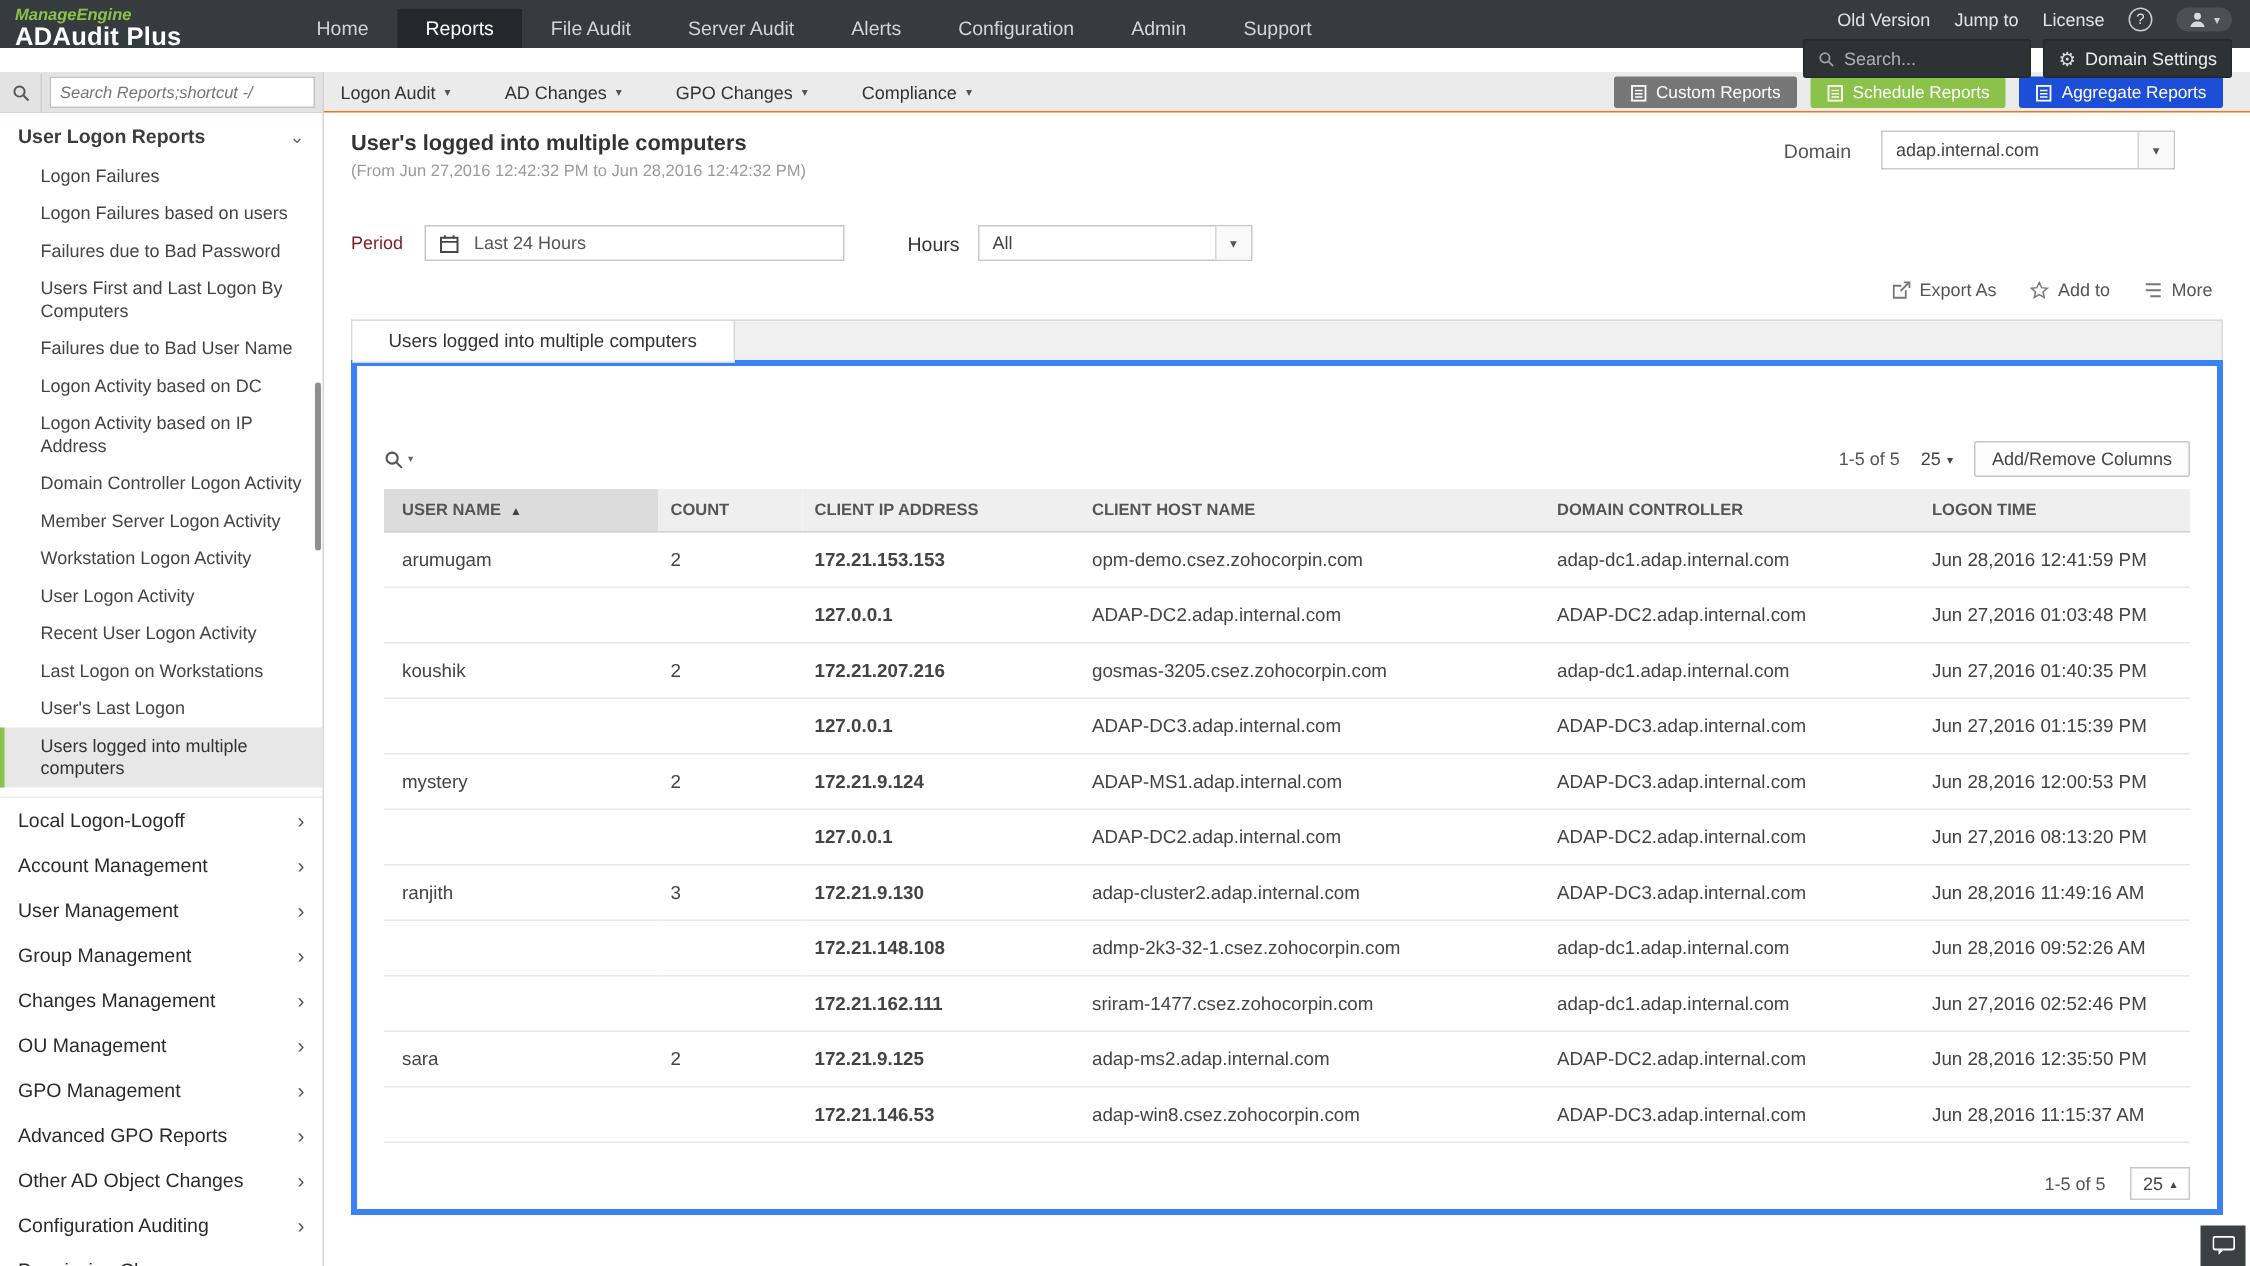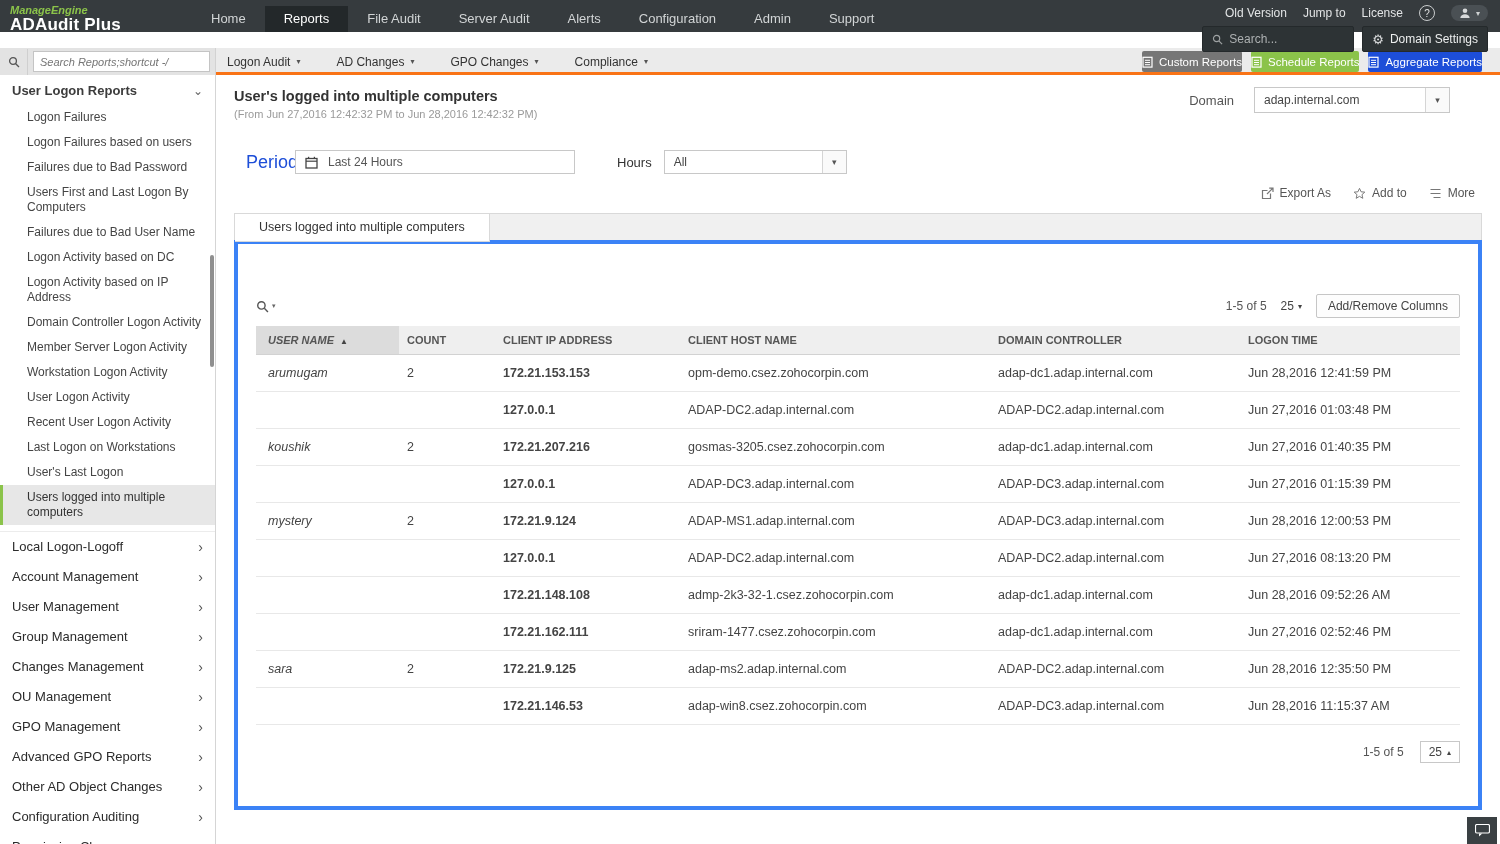--- a/index.html
+++ b/index.html
@@ -27,29 +27,29 @@
   .hdr-bottom-right { position:absolute; top:26px; right:12px; display:flex; gap:8px; }
   .hdr-search, .hdr-domain-settings {
     display:flex; align-items:center; gap:6px; background:#2d3335; border:1px solid #24292b;
     border-radius:2px; height:20px; padding:12px 9px; font-size:12px; cursor:pointer;
   }
   .hdr-search { width:152px; color:#adb1b2; }
   .hdr-domain-settings { color:#eceeee; }
   .gear-glyph { font-size:13px; line-height:1; color:#d8dadb; }
 
   
-  .sub-toolbar { position:absolute; top:48px; left:0; right:0; height:27px; background:var(--toolbar-bg,#ebebeb); border-bottom:3px solid #f97316; z-index:4; }
+  .sub-toolbar { position:absolute; top:48px; left:0; right:0; height:27px; background:var(--toolbar-bg,#ebebeb); border-bottom:1px solid #f97316; z-index:4; }
   .toolbar-search { position:absolute; left:0; top:0; width:216px; height:27px; display:flex; align-items:center; background:#e3e3e3; border-right:1px solid #d2d2d2; }
   .search-icon-box { width:28px; height:26px; display:flex; align-items:center; justify-content:center; border-right:1px solid #cfcfcf; cursor:pointer; }
   .toolbar-search-input { flex:1; height:21px; margin:0 5px; border:1px solid #c4c4c4; background:#fff; font-size:11px; font-style:italic; color:#777; padding:0 6px; outline:none; width:100%; font-family:"Liberation Sans",sans-serif; }
   .menus { position:absolute; left:227px; top:0; height:27px; display:flex; align-items:center; gap:36px; }
   .menu-item { font-size:12px; color:#333; display:flex; align-items:center; gap:6px; cursor:pointer; white-space:nowrap; }
   .menu-caret { font-size:8px; color:#555; }
   .toolbar-buttons { position:absolute; right:18px; top:3px; display:flex; gap:9px; }
-  .tb-btn { height:21px; display:flex; align-items:center; gap:6px; padding:0 0; color:#fff; font-size:11.5px; border:none; border-radius:2px; cursor:pointer; white-space:nowrap; }
+  .tb-btn { height:21px; display:flex; align-items:center; gap:6px; padding:0 11px; color:#fff; font-size:11.5px; border:none; border-radius:2px; cursor:pointer; white-space:nowrap; }
   .tb-icon { display:flex; align-items:center; }
 
   
   .sidebar { position:absolute; top:75px; left:0; bottom:0; width:216px; background:#fff; border-right:1px solid #d5d5d5; overflow:hidden; }
   .side-header { display:flex; justify-content:space-between; align-items:center; padding:8px 12px 7px 12px; font-size:13px; font-weight:bold; color:#3c3c3c; cursor:pointer; }
   .side-header .chev { font-size:12px; color:#666; font-weight:normal; }
   .report-item { padding:5px 10px 5px 24px; font-size:12px; color:#444; line-height:15px; cursor:pointer; border-left:3px solid transparent; }
   .report-item.selected { background:var(--selected-bg,#e7e7e7); border-left-color:var(--accent,#8bc34a); color:#333; }
   .side-sections { margin-top:6px; border-top:1px solid #ececec; }
   .side-section { display:flex; justify-content:space-between; align-items:center; padding:7px 12px 8px 12px; font-size:13px; color:#2b2b2b; cursor:pointer; }
@@ -60,21 +60,21 @@
   .main { position:absolute; left:217px; top:75px; right:0; bottom:0; background:#fff; }
   .page-title { position:absolute; left:17px; top:13px; font-size:14.5px; font-weight:bold; color:#333; }
   .page-subtitle { position:absolute; left:17px; top:33px; font-size:11px; color:#9a9a9a; }
   .domain-row { position:absolute; right:50px; top:12px; display:flex; align-items:center; gap:20px; }
   .domain-label { font-size:13px; color:#555; }
   .select-box { width:196px; height:26px; border:1px solid #c8c8c8; background:#fff; display:flex; align-items:center; cursor:pointer; }
   .select-value { flex:1; font-size:12px; color:#444; padding:0 9px; white-space:nowrap; overflow:hidden; }
   .select-caret { width:24px; align-self:stretch; display:flex; align-items:center; justify-content:center; border-left:1px solid #d5d5d5; color:#555; font-size:9px; background:#fafafa; }
 
   .period-row { position:absolute; left:17px; top:75px; display:flex; align-items:center; }
-  .period-label { font-size:18px; color:#1d4ed8; width:49px;margin-left:12px; }
+  .period-label { font-size:12px; color:#7f1d1d; width:49px; }
   .period-input { width:280px; height:24px; border:1px solid #c8c8c8; background:#fff; display:flex; align-items:center; gap:10px; padding:0 9px; cursor:pointer; }
   .period-value { font-size:12px; color:#555; }
   .hours-label { font-size:13px; color:#333; margin-left:42px; margin-right:12px; }
   .hours-select { width:183px; height:24px; }
 
   .actions-row { position:absolute; right:25px; top:111px; display:flex; gap:22px; align-items:center; }
   .action-item { display:flex; align-items:center; gap:6px; font-size:12px; color:#555; cursor:pointer; }
   .action-icon { display:flex; align-items:center; }
 
   .report-box { position:absolute; left:17px; right:18px; top:138px; bottom:34px; display:flex; flex-direction:column; }
@@ -89,21 +89,21 @@
   .page-size { display:flex; align-items:center; gap:4px; font-size:12px; color:#444; cursor:pointer; }
   .page-size .ps-caret { font-size:8px; color:#444; }
   .add-remove-btn { border:1px solid #c6c6c6; background:#fdfdfd; font-size:12px; color:#444; padding:4px 11px; border-radius:2px; cursor:pointer; }
 
   table.grid { width:calc(100% - 36px); margin:0 18px; border-collapse:collapse; table-layout:fixed; }
   .grid th { background:#efefef; font-size:11px; color:#555; text-align:left; font-weight:bold; padding:8px 8px; border-bottom:1px solid #d2d2d2; white-space:nowrap; cursor:pointer; }
   .grid th.sorted { background:#dcdcdc; }
   .sort-icon { font-size:8px; color:#444; margin-left:6px; }
   .grid td { font-size:12.5px; color:#444; padding:0 8px; height:37px; border-bottom:1px solid #e8e8e8; white-space:nowrap; overflow:hidden; }
   .grid th.c0, .grid td.c0 { padding-left:12px; }
-  .c0 { width:143px;font-style:italic; } .c1 { width:96px; } .c2 { width:185px;font-weight:bold; } .c3 { width:310px; } .c4 { width:250px; }
+  .c0 { width:183px; } .c1 { width:96px; } .c2 { width:185px;font-weight:bold; } .c3 { width:310px; } .c4 { width:250px; }
 
   .panel-footer { display:flex; justify-content:flex-end; align-items:center; gap:16px; margin:16px 18px 0 0; }
   .ps-box { border:1px solid #c8c8c8; background:#fff; padding:3px 8px; display:flex; align-items:center; gap:5px; font-size:12px; color:#444; cursor:pointer; }
   .ps-box .ps-caret { font-size:8px; color:#444; }
 
   .chat-btn { position:absolute; right:3px; bottom:0; width:30px; height:27px; background:#3a4043; display:flex; align-items:center; justify-content:center; cursor:pointer; z-index:9; }
 </style>
 </head>
 <body>
 
@@ -426,20 +426,28 @@
             </tr>
             <tr>
               <td class="c0"></td>
               <td class="c1"></td>
               <td class="c2">127.0.0.1</td>
               <td class="c3">ADAP-DC2.adap.internal.com</td>
               <td class="c4">ADAP-DC2.adap.internal.com</td>
               <td class="c5">Jun 27,2016 08:13:20 PM</td>
             </tr>
             <tr>
+              <td class="c0">ranjith</td>
+              <td class="c1">3</td>
+              <td class="c2">172.21.9.130</td>
+              <td class="c3">adap-cluster2.adap.internal.com</td>
+              <td class="c4">ADAP-DC3.adap.internal.com</td>
+              <td class="c5">Jun 28,2016 11:49:16 AM</td>
+            </tr>
+            <tr>
               <td class="c0"></td>
               <td class="c1"></td>
               <td class="c2">172.21.148.108</td>
               <td class="c3">admp-2k3-32-1.csez.zohocorpin.com</td>
               <td class="c4">adap-dc1.adap.internal.com</td>
               <td class="c5">Jun 28,2016 09:52:26 AM</td>
             </tr>
             <tr>
               <td class="c0"></td>
               <td class="c1"></td>

